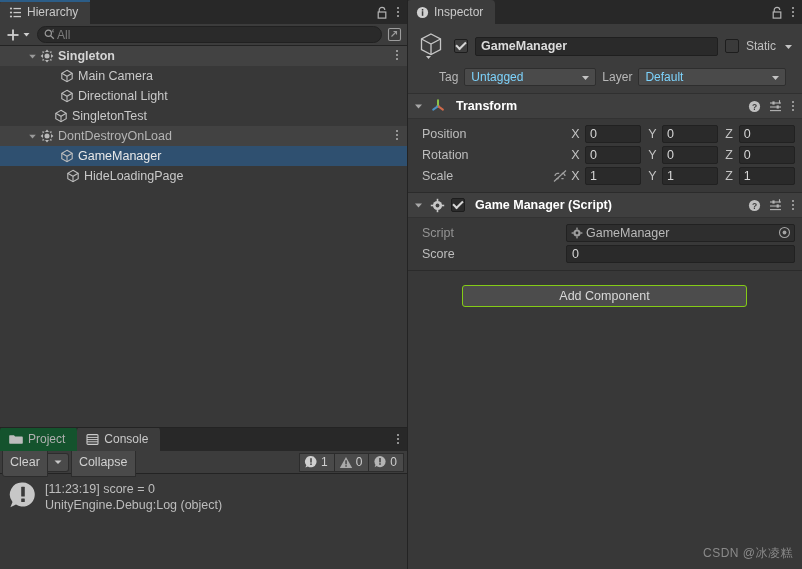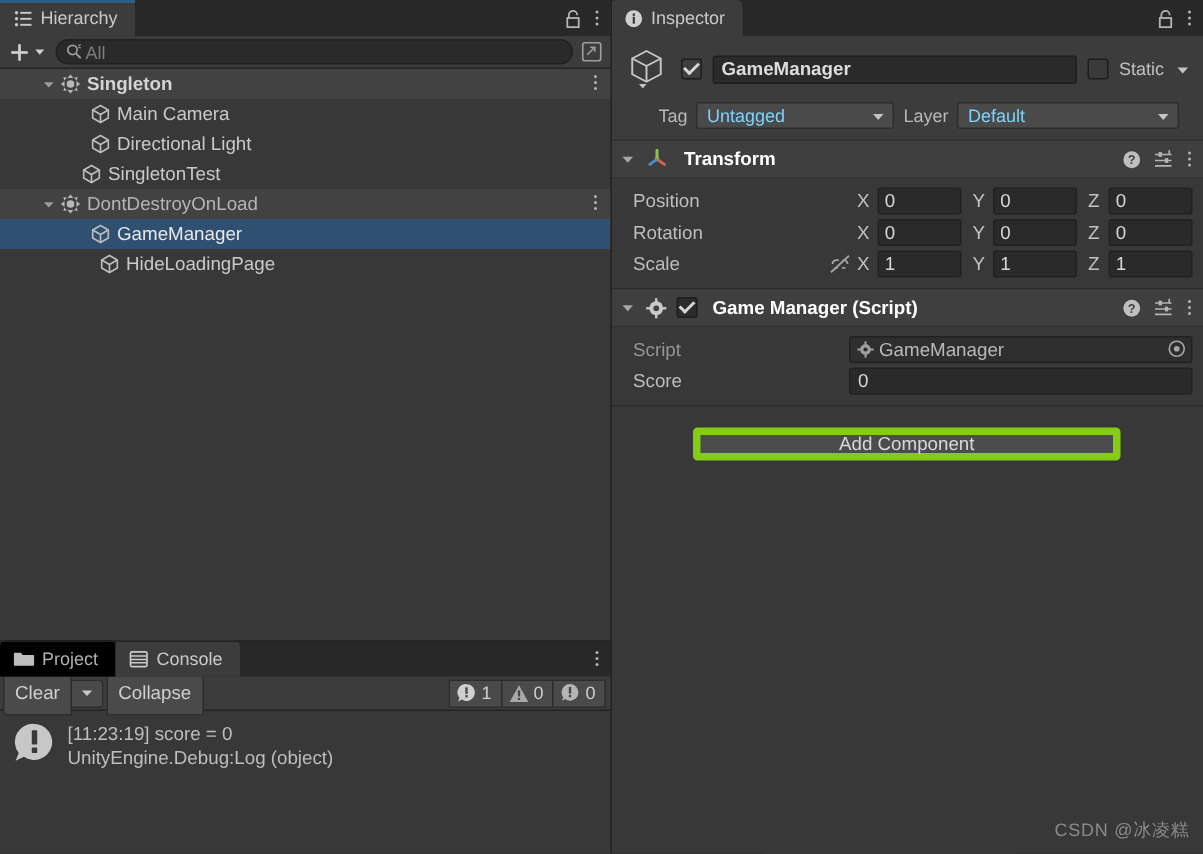--- a/index.html
+++ b/index.html
@@ -20,21 +20,21 @@
     height: 24px; background: #282828;
     display: flex; align-items: stretch; position: relative;
   }
   .tab {
     display: flex; align-items: center; gap: 5px;
     padding: 0 12px 0 9px; height: 24px;
     background: #3c3c3c; color: #c9c9c9; font-size: 12px;
     border-top-left-radius: 4px; border-top-right-radius: 4px;
     position: relative; white-space: nowrap;
   }
-  .tab.inactive { background: #000000; color: #b0b0b0; }
+  .tab.inactive { background: #14532d; color: #b0b0b0; }
   .tab.focused::before {
     content: ""; position: absolute; left: 0; right: 0; top: 0;
     height: 2px; background: #2c5d87;
   }
   .tabbar-right {
     margin-left: auto; display: flex; align-items: center;
     gap: 8px; padding-right: 7px;
   }
   .icon { display: inline-block; line-height: 0; vertical-align: middle; }
   .kebab {
@@ -137,21 +137,21 @@
     padding: 0 3px 0 4px; flex: 1; gap: 3px;
   }
   .objfield .pick { margin-left: auto; }
   .bigfield {
     height: 18px; background: #2a2a2a; border: 1px solid #212121; border-radius: 2px;
     color: #d6d6d6; font-size: 12.5px; display: flex; align-items: center;
     padding: 0 5px; flex: 1;
   }
   .add-comp-wrap { padding: 14px 0 10px 0; display: flex; justify-content: center; background:#383838; }
   .add-comp {
-    width: 285px; height: 22px; background: #4c4c4c; border: 5px solid #84cc16;
+    width: 285px; height: 22px; background: #4c4c4c; border: 1px solid #84cc16;
     border-radius: 3px; display: flex; align-items: center; justify-content: center;
     color: #d8d8d8; font-size: 12.5px;
   }
 
   
   #console { left: 0; top: 427px; width: 407px; height: 142px; background: #383838; }
   .con-toolbar {
     height: 23px; background: #3c3c3c; display: flex; align-items: center;
     gap: 0; border-bottom: 1px solid #232323;
   }

